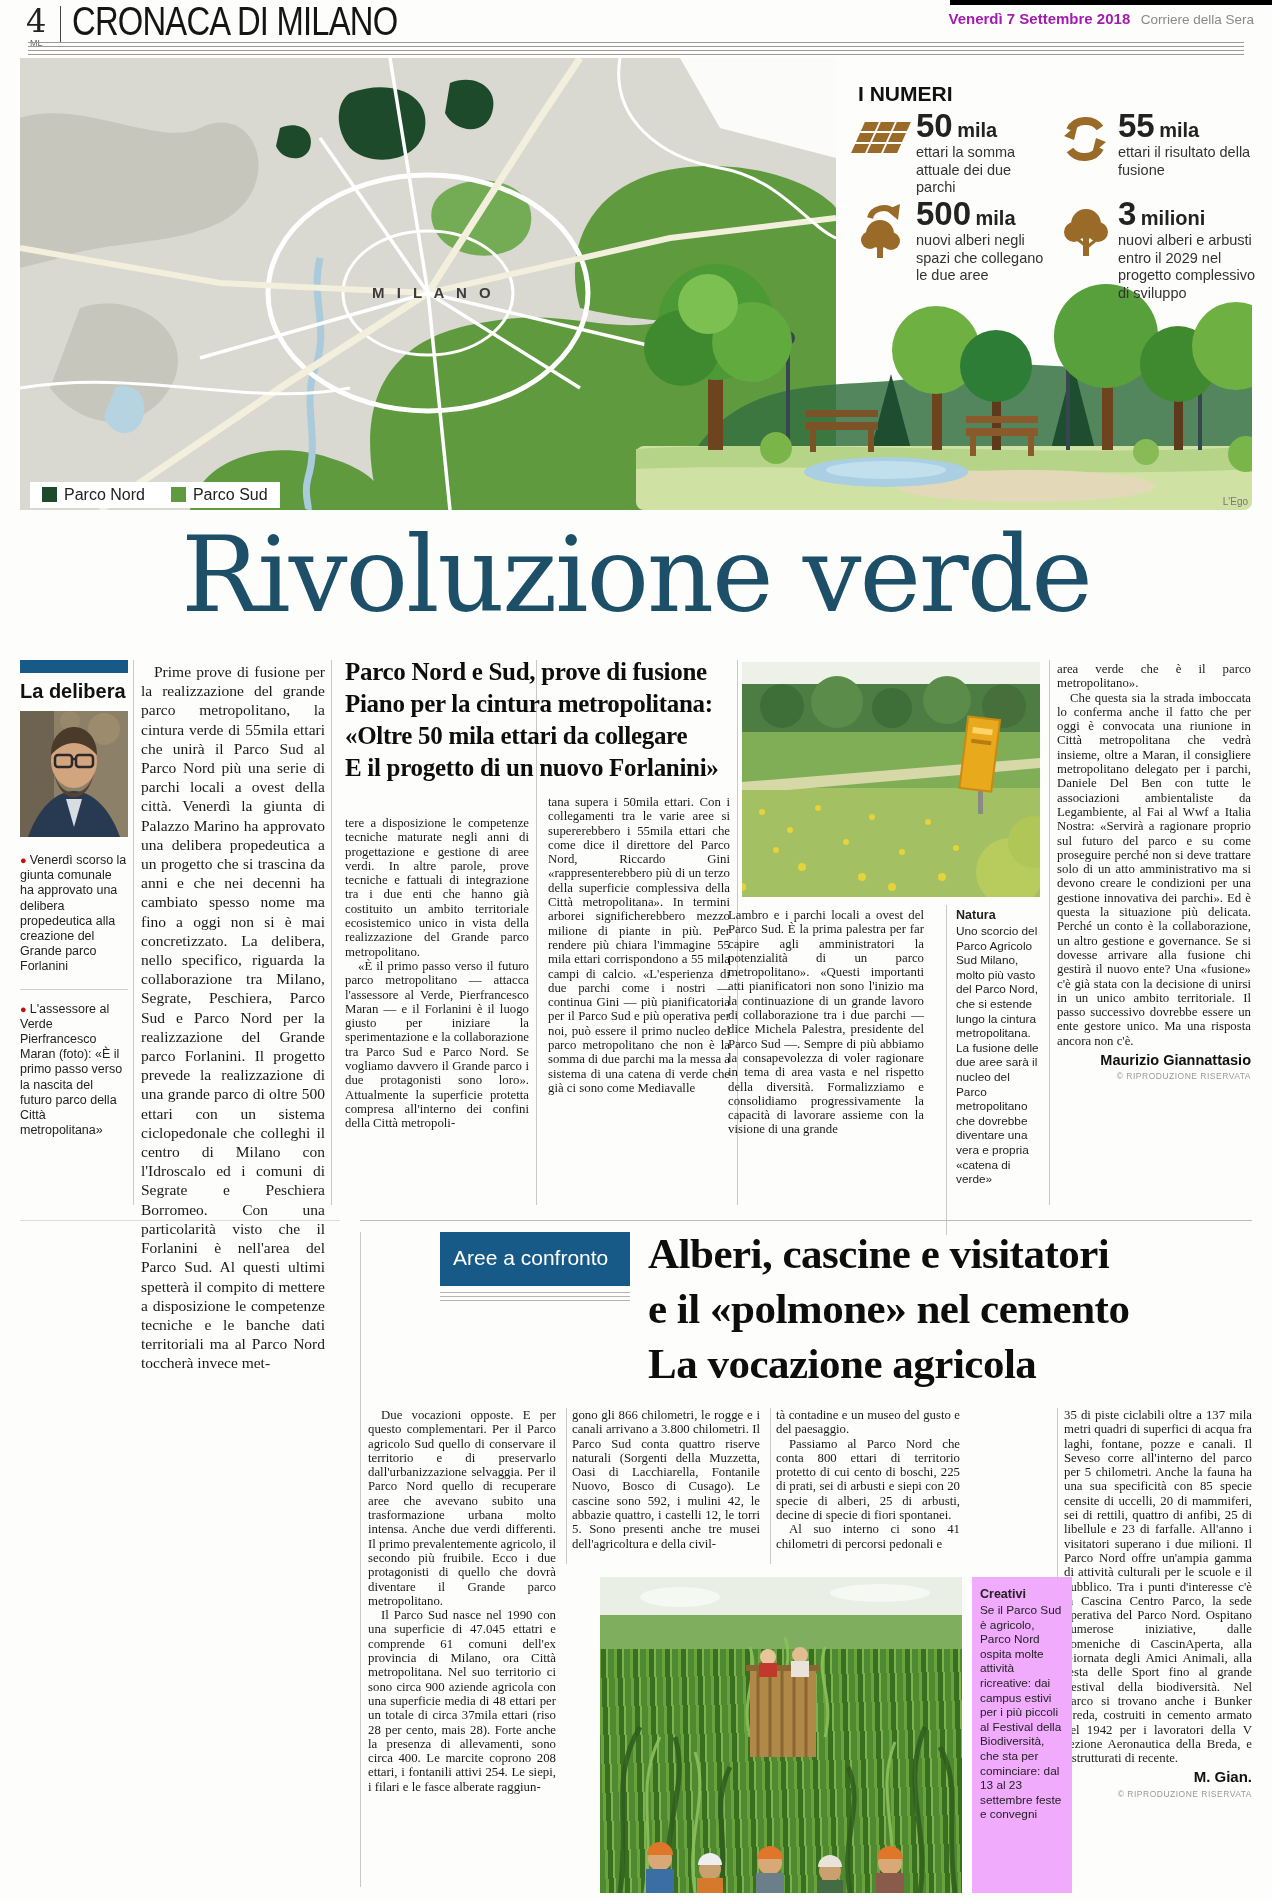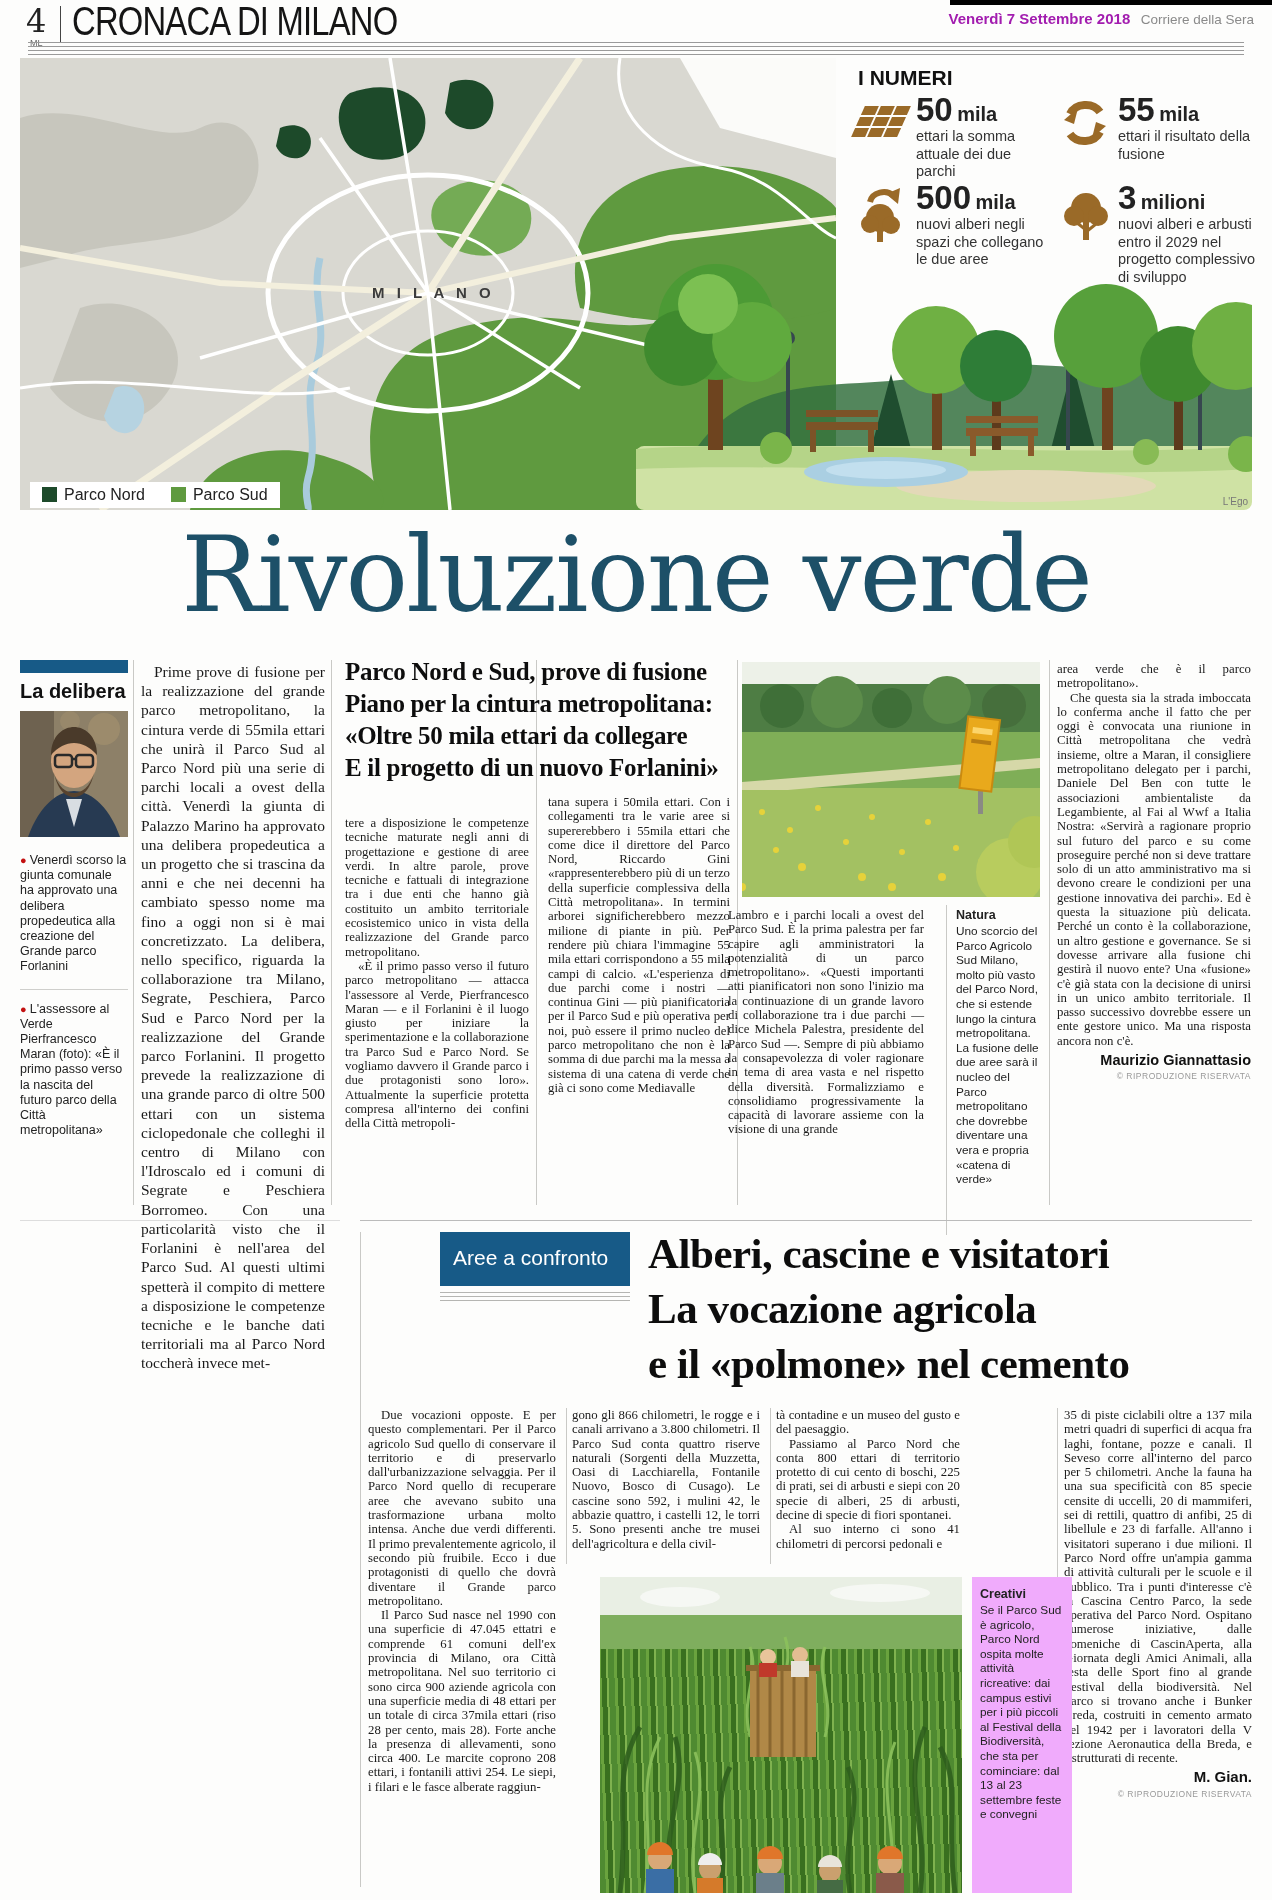--- a/index.html
+++ b/index.html
@@ -17,21 +17,21 @@
   .dateline{right:18px;top:10px;text-align:right;font-family:"Liberation Sans",sans-serif;white-space:nowrap;}
   .dateline .date{font-weight:bold;font-size:15px;color:#a21caf;}
   .dateline .masthead{font-size:13.5px;color:#8a8a8a;margin-left:6px;}
   .head-rules{left:28px;top:42px;width:1216px;height:14px;
         background:repeating-linear-gradient(to bottom,#9a9a9a 0 1px,transparent 1px 4px);}
 
   
   .ig{left:20px;top:58px;width:1232px;height:452px;}
   .ig-title{left:14px;top:12px;font-family:"Liberation Sans",sans-serif;font-weight:bold;
         font-size:22px;line-height:26px;color:#111;width:230px;}
-  .numbers{left:830px;top:0;width:402px;}
+  .numbers{left:830px;top:16px;width:402px;}
   .numbers-title{font-family:"Liberation Sans",sans-serif;font-weight:bold;font-size:21px;color:#111;
         position:absolute;left:8px;top:8px;}
   .stat{position:absolute;width:196px;}
   .stat .ico{position:absolute;left:0;top:4px;width:52px;height:52px;}
   .stat .tx{margin-left:58px;font-family:"Liberation Sans",sans-serif;}
   .stat .val{font-size:33px;font-weight:bold;color:#222;line-height:32px;}
   .stat .unit{font-size:20px;font-weight:bold;color:#222;}
   .stat .desc{font-size:14.5px;line-height:17.5px;color:#333;margin-top:2px;}
   .grid-ico{display:grid;grid-template-columns:repeat(3,14px);grid-gap:2px;transform:skewX(-24deg);margin-top:8px;}
   .grid-ico div{width:14px;height:9px;background:#9a6a28;}
@@ -378,22 +378,22 @@
   <div class="abs" style="left:20px;top:1220px;width:320px;height:1px;background:#ddd;"></div>
   <div class="abs" style="left:360px;top:1220px;width:892px;height:1px;background:#bbb;"></div>
 
   <div class="abs kicker">
     <span>Aree a confronto</span>
   </div>
   <div class="abs kicker-lines"></div>
 
   <div class="abs bottomhead">
     <div>Alberi, cascine e visitatori</div>
+    <div>e il «polmone» nel cemento</div>
     <div>La vocazione agricola</div>
-    <div>e il «polmone» nel cemento</div>
   </div>
 
   <div class="abs vrule" style="left:360px;top:1232px;height:655px;"></div>
   <div class="abs vrule" style="left:566px;top:1408px;height:156px;"></div>
   <div class="abs vrule" style="left:770px;top:1408px;height:156px;"></div>
   <div class="abs vrule" style="left:1057px;top:1408px;height:458px;"></div>
 
   <div class="col body-sm" style="left:368px;top:1408px;width:188px;">
     <p>Due vocazioni opposte. E per questo complementari. Per il Parco agricolo Sud quello di conservare il territorio e di preservarlo dall'urbanizzazione selvaggia. Per il Parco Nord quello di recuperare aree che avevano subito una trasformazione urbana molto intensa. Anche due verdi differenti. Il primo prevalentemente agricolo, il secondo più fruibile. Ecco i due protagonisti di quello che dovrà diventare il Grande parco metropolitano.</p>
     <p>Il Parco Sud nasce nel 1990 con una superficie di 47.045 ettatri e comprende 61 comuni dell'ex provincia di Milano, ora Città metropolitana. Nel suo territorio ci sono circa 900 aziende agricola con una superficie media di 48 ettari per un totale di circa 37mila ettari (riso 28 per cento, mais 28). Forte anche la presenza di allevamenti, sono circa 400. Le marcite coprono 208 ettari, i fontanili attivi 254. Le siepi, i filari e le fasce alberate raggiun-</p>

